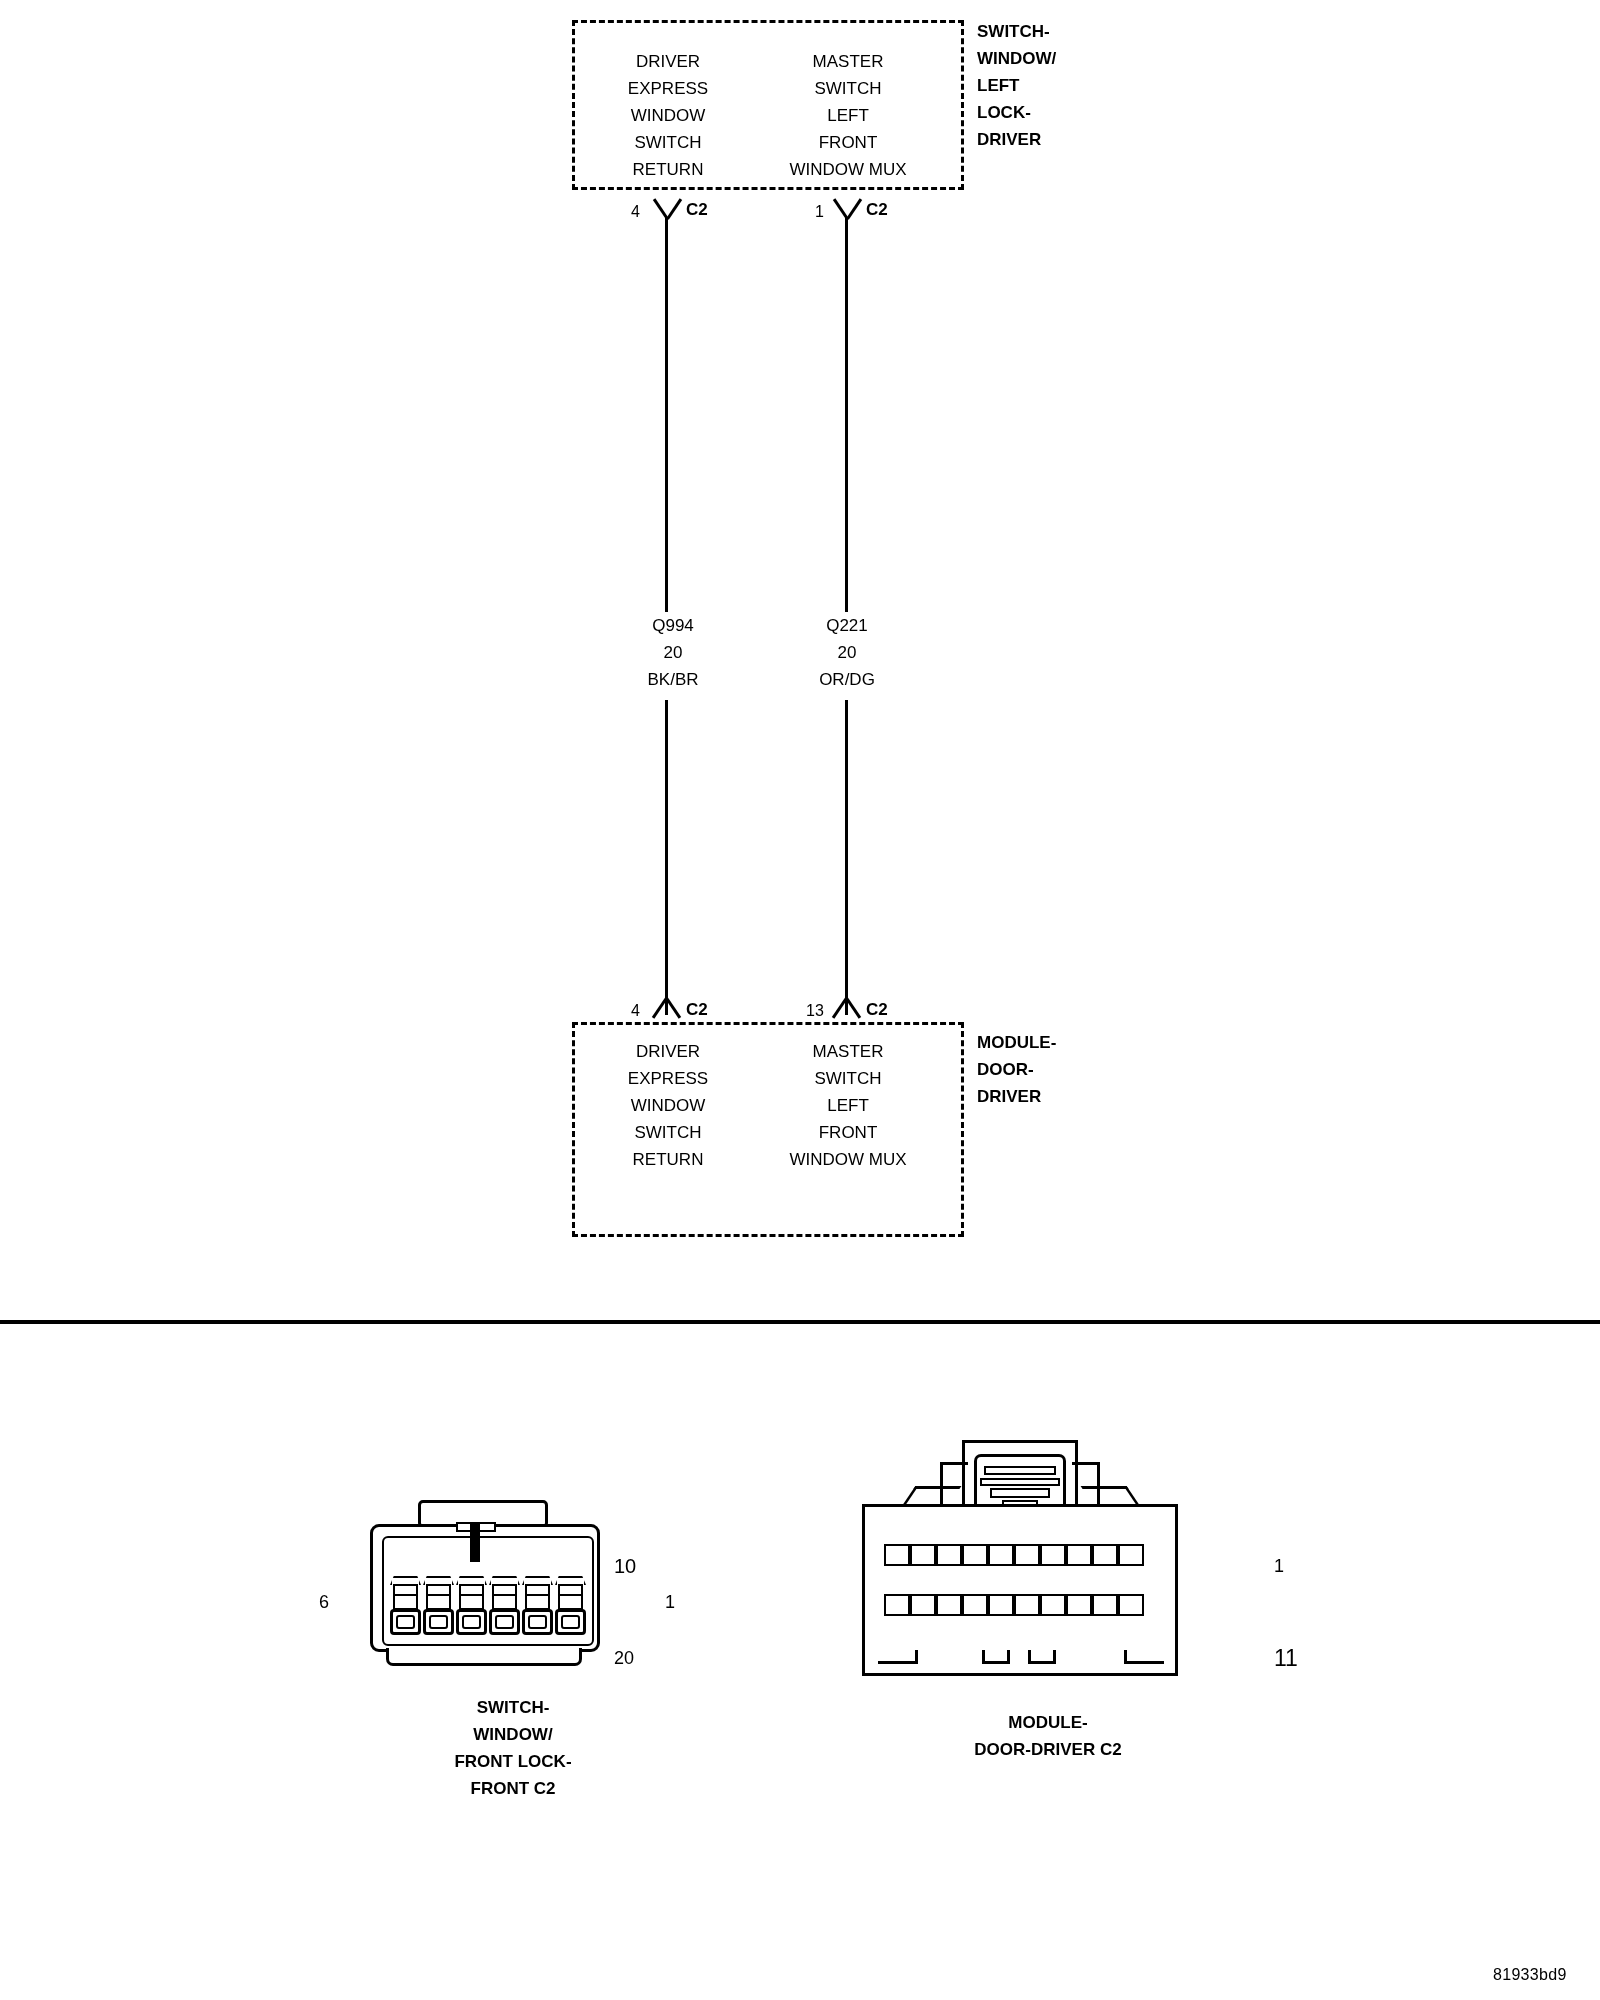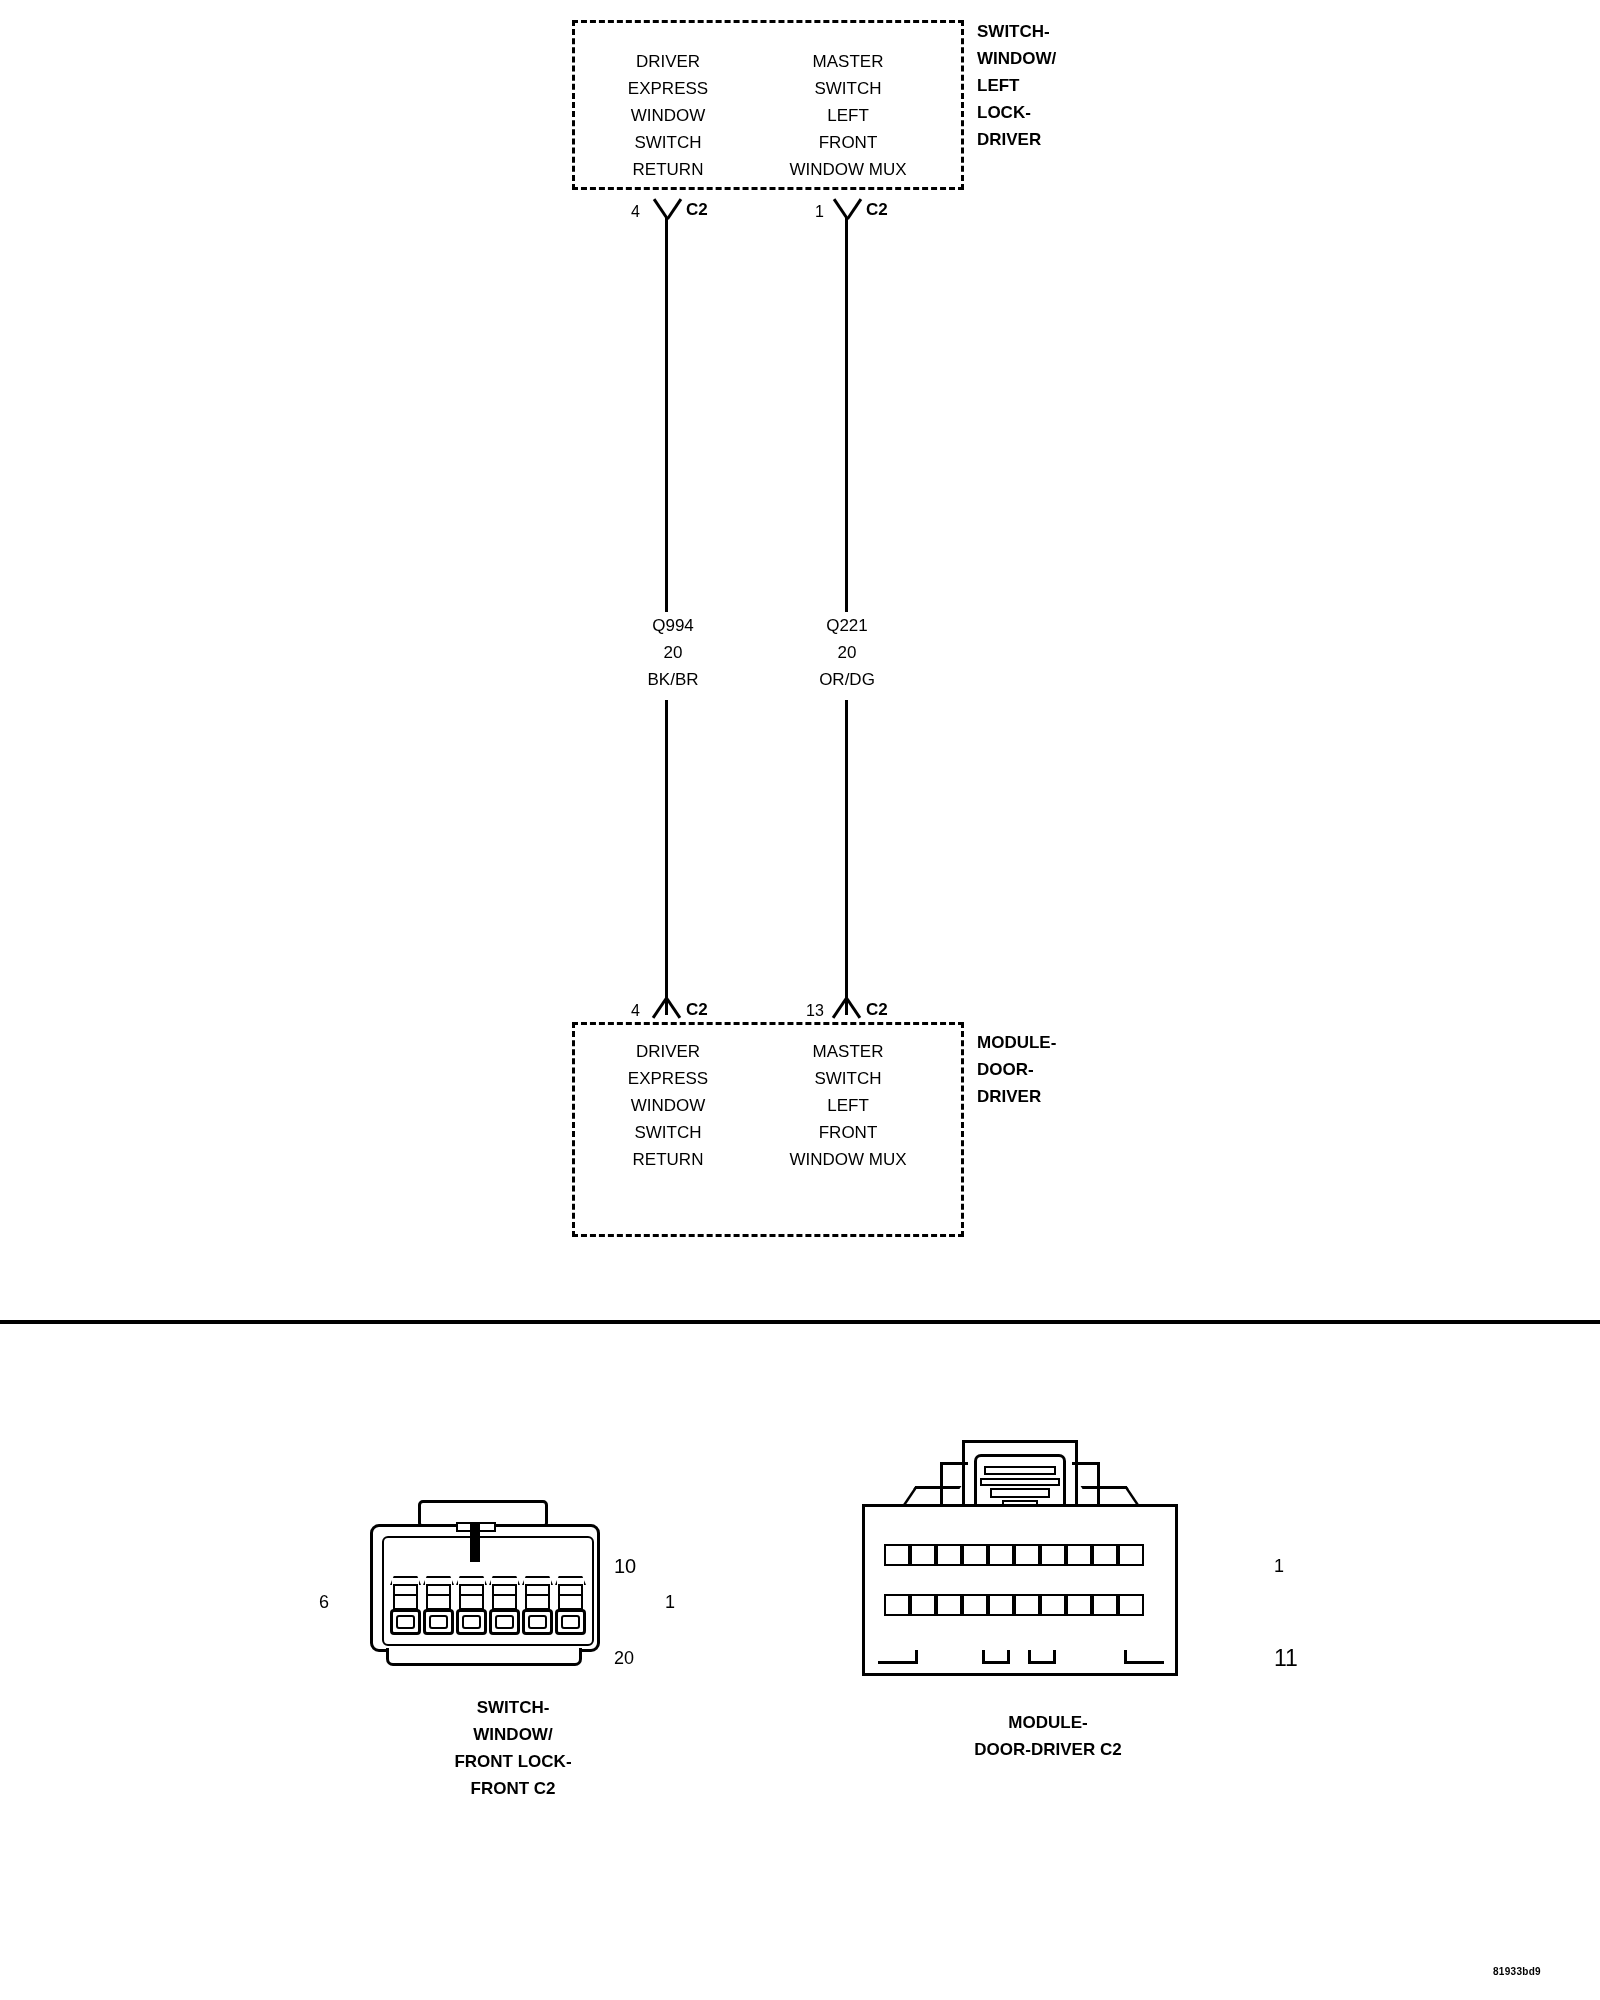--- a/index.html
+++ b/index.html
@@ -69,21 +69,21 @@
     border-radius:7px 7px 0 0;}
   .c20-latch-b1{position:absolute;left:122px;top:26px;width:72px;height:9px;border:2px solid #000;box-sizing:border-box;background:#fff;}
   .c20-latch-b2{position:absolute;left:118px;top:38px;width:80px;height:8px;border:2px solid #000;box-sizing:border-box;background:#fff;}
   .c20-latch-b3{position:absolute;left:128px;top:48px;width:60px;height:10px;border:2px solid #000;box-sizing:border-box;background:#fff;}
   .c20-latch-b4{position:absolute;left:140px;top:60px;width:36px;height:10px;border:2px solid #000;box-sizing:border-box;background:#fff;}
   .c20-wingL{position:absolute;left:78px;top:22px;width:28px;height:44px;border-left:3px solid #000;border-top:3px solid #000;box-sizing:border-box;}
   .c20-wingR{position:absolute;left:210px;top:22px;width:28px;height:44px;border-right:3px solid #000;border-top:3px solid #000;box-sizing:border-box;}
   .cav20{position:absolute;width:26px;height:22px;border:2px solid #000;box-sizing:border-box;background:#fff;}
   .c20-notch{position:absolute;height:14px;border:3px solid #000;border-top:none;box-sizing:border-box;background:#fff;}
 
-  .wm{position:absolute;font-size:10px;font-weight:bold;letter-spacing:.3px;}
+  .wm{position:absolute;font-size:16px;font-weight:normal;letter-spacing:.3px;}
 </style>
 </head>
 <body>
 
 <div class="compbox" style="left:572px;top:20px;width:392px;height:170px;"></div>
 
 <div class="txt c" style="left:668px;top:48px;">
   <div>DRIVER</div>
   <div>EXPRESS</div>
   <div>WINDOW</div>

